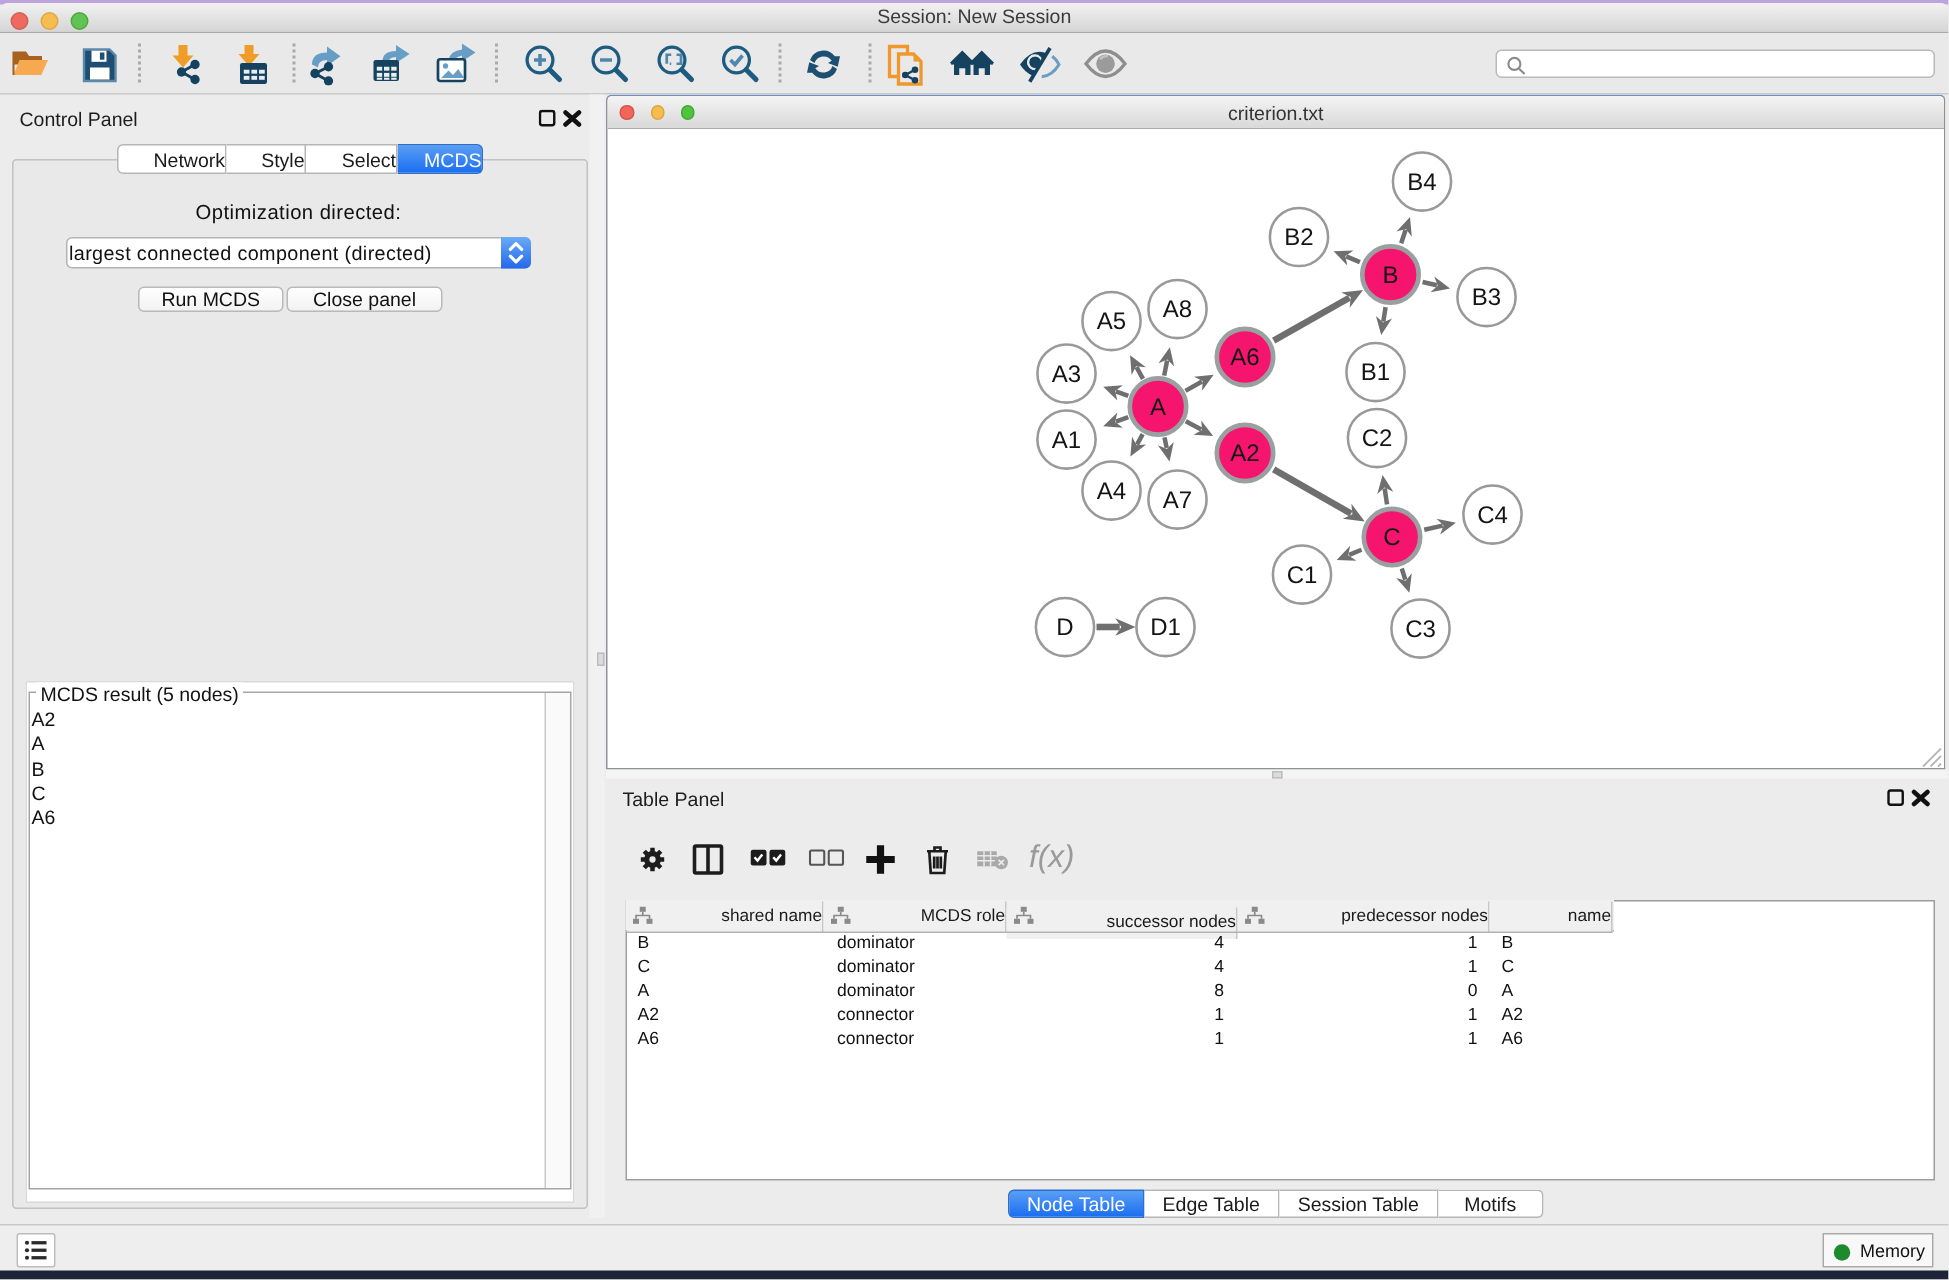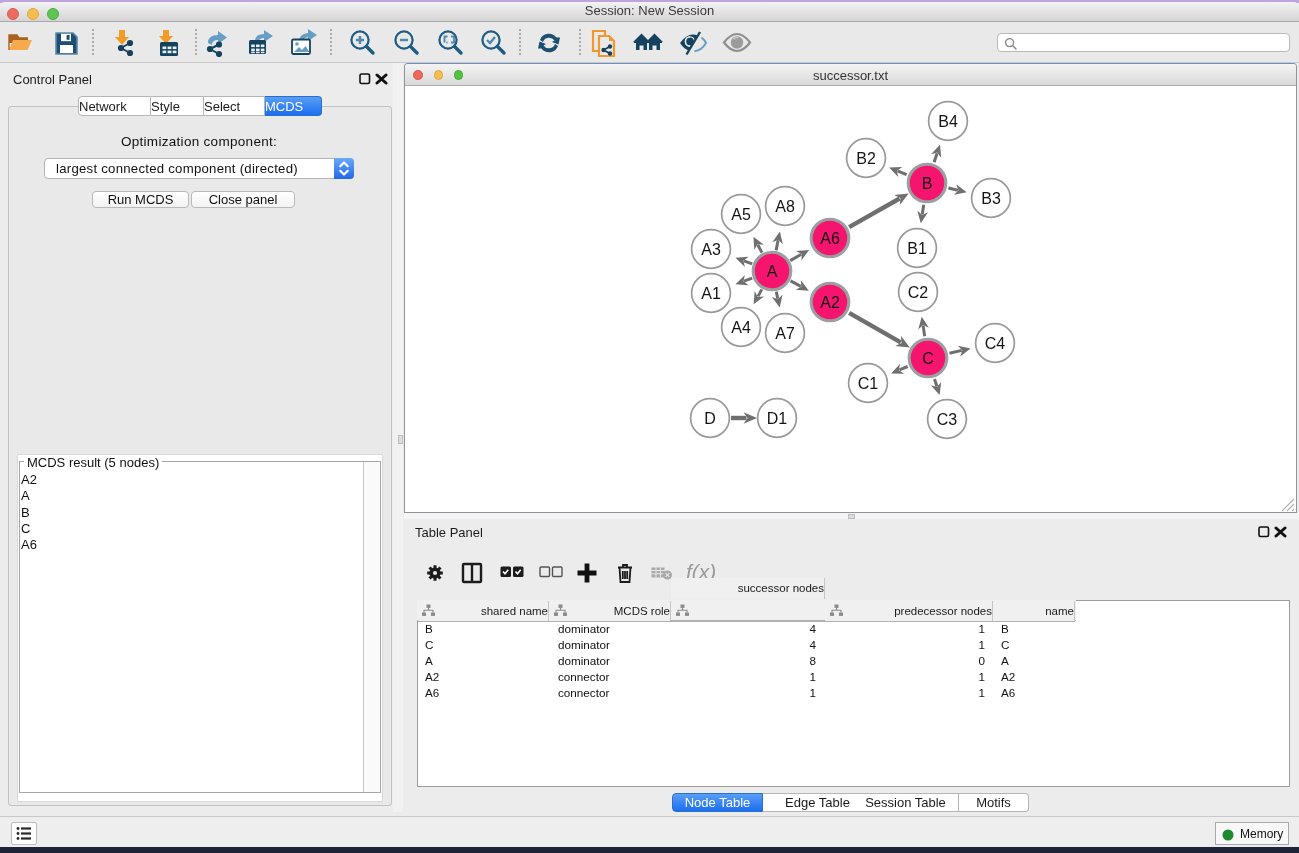--- a/index.html
+++ b/index.html
@@ -13,24 +13,24 @@
 #titlebar .t2{left:27px;background:#f5bd4f;border:1px solid #dfa742}
 #titlebar .t3{left:47px;background:#5fc454;border:1px solid #51a83f}
 #titleTxt{left:0;top:3px;width:1299px;text-align:center;font-size:13px;color:#3a3a3a}
 #toolbar{left:0;top:22px;width:1299px;height:41px;background:#e9e9e9;border-bottom:1px solid #c9c9c9}
 .tsep{top:7px;height:26px;width:0;border-left:2px dotted #aaa}
 .ticon{top:7px}
 #search{left:997px;top:11px;width:293px;height:19px;background:#fff;border:1px solid #b9b9b9;border-radius:4px}
 
 #cpTitle{left:13px;top:72px;font-size:13px;color:#1d1d1d}
 #cpPanel{left:8px;top:106px;width:384px;height:700px;background:#e9e9e9;border:1px solid #c2c2c2;border-radius:3px}
-.tab{top:96px;height:20px;background:#fff;border:1px solid #b6b6b6;border-left:none;font-size:13px;color:#1a1a1a;text-align:left;line-height:19px}
+.tab{top:96px;height:20px;background:#fff;border:1px solid #b6b6b6;border-left:none;font-size:13px;color:#1a1a1a;text-align:right;line-height:19px}
 .tabSel{background:linear-gradient(#5a9ef5,#1a6ef0);color:#fff;border-color:#2a6fd0}
 #optLbl{left:44px;top:134px;width:310px;text-align:center;font-size:13.5px;letter-spacing:.3px;color:#111}
-#combo{left:44px;top:158px;width:310px;height:21px;background:#fff;border:1px solid #b4b4b4;border-radius:4px;font-size:13.2px;letter-spacing:.25px;color:#111;line-height:19px;padding-left:11px}
+#combo{left:44px;top:158px;width:310px;height:21px;background:#fff;border:1px solid #b4b4b4;border-radius:4px;font-size:13.2px;letter-spacing:.25px;color:#111;line-height:19px;padding-left:1px}
 #comboBtn{left:334px;top:158px;width:20px;height:21px;background:linear-gradient(#6aaaf7,#2268ea);border-radius:0 4px 4px 0}
 .btn{top:191px;height:17px;background:linear-gradient(#ffffff,#f2f2f2);border:1px solid #b9b9b9;border-radius:4px;font-size:13px;color:#111;text-align:center;line-height:15px}
 #resOuter{left:17px;top:454px;width:366px;height:348px;background:#fff;border:1px solid #d9d9d9}
 #fieldset{left:19px;top:461px;width:362px;height:332px;border:1px solid #a5a5a5}
 #legend{left:24px;top:455px;background:#fff;padding:0 3px;font-size:13px;color:#111}
 #resList{left:21px;top:472px;font-size:13px;color:#111;line-height:16.3px}
 #sbLine{left:363px;top:462px;width:17px;height:330px;background:#fafafa;border-left:1px solid #c9c9c9}
 
 #vHandle{left:398px;top:435px;width:5px;height:9px;background:#dcdcdc;border:1px solid #bdbdbd}
 #hHandle{left:848px;top:514px;width:7px;height:5px;background:#dcdcdc;border:1px solid #bdbdbd}
@@ -215,21 +215,21 @@
     <rect x="1" y="1" width="9.5" height="9.5" rx="1.5" fill="none" stroke="#111" stroke-width="1.6"></rect>
   </svg>
 <svg class="abs" style="left:375px;top:73px" width="13" height="12" viewBox="0 0 13 12">
     <path d="M2 2 L11 10 M11 2 L2 10" stroke="#111" stroke-width="3" stroke-linecap="round"></path>
   </svg>
 <div class="abs" id="cpPanel"></div>
 <div class="abs tab" style="left:78px;width:73px;border-radius:4px 0 0 4px;border-left:1px solid #b6b6b6">Network</div>
 <div class="abs tab" style="left:151px;width:53px">Style</div>
 <div class="abs tab" style="left:204px;width:61px">Select</div>
 <div class="abs tab tabSel" style="left:265px;width:57px;border-radius:0 4px 4px 0">MCDS</div>
-<div class="abs" id="optLbl">Optimization component:</div>
+<div class="abs" id="optLbl">Optimization directed:</div>
 <div class="abs" id="combo">largest connected component (directed)</div>
 <div class="abs" id="comboBtn"><svg width="20" height="21" viewBox="0 0 20 21">
       <path d="M6.2 8.2 L10 4.4 L13.8 8.2 M6.2 12.8 L10 16.6 L13.8 12.8" fill="none" stroke="#fff" stroke-width="2.1" stroke-linecap="round" stroke-linejoin="round"></path>
     </svg></div>
 <div class="abs btn" style="left:92px;width:97px">Run MCDS</div>
 <div class="abs btn" style="left:191px;width:104px">Close panel</div>
 <div class="abs" id="resOuter"></div>
 <div class="abs" id="fieldset"></div>
 <div class="abs" id="sbLine"></div>
 <div class="abs" id="legend">MCDS result (5 nodes)</div>
@@ -237,21 +237,21 @@
 <div class="abs" style="left:393px;top:63px;width:10px;height:749px;background:#f1f1f1"></div>
 <div class="abs" style="left:404px;top:513px;width:895px;height:6px;background:#f4f4f4"></div>
 <div class="abs" id="vHandle"></div>
 
 <div class="abs" id="netWin">
 <div class="abs" id="netTbar">
       <div class="abs tl t1"></div>
       <div class="abs tl t2"></div>
       <div class="abs tl t3"></div>
     </div>
-<div class="abs" id="netTitle">successor.txt</div>
+<div class="abs" id="netTitle">criterion.txt</div>
 <svg class="abs" style="left:0px;top:24px" width="891" height="425" viewBox="0 0 891 425">
 <line x1="357.0" y1="164.6" x2="352.7" y2="156.7" stroke="#6f6f6f" stroke-width="3.0"></line>
       <polygon points="348.4,148.8 358.9,156.8 352.4,156.2 349.4,162.0" fill="#6f6f6f"></polygon>
 <line x1="371.1" y1="162.4" x2="373.1" y2="152.3" stroke="#6f6f6f" stroke-width="3.0"></line>
       <polygon points="374.9,143.5 377.8,156.3 373.3,151.7 367.3,154.2" fill="#6f6f6f"></polygon>
 <line x1="347.2" y1="175.9" x2="338.9" y2="172.9" stroke="#6f6f6f" stroke-width="3.0"></line>
       <polygon points="330.5,169.8 343.6,168.8 338.4,172.7 339.9,179.0" fill="#6f6f6f"></polygon>
 <line x1="347.2" y1="190.1" x2="338.9" y2="193.1" stroke="#6f6f6f" stroke-width="3.0"></line>
       <polygon points="330.5,196.2 339.9,187.0 338.4,193.3 343.6,197.2" fill="#6f6f6f"></polygon>
 <line x1="356.8" y1="201.4" x2="353.0" y2="208.4" stroke="#6f6f6f" stroke-width="3.0"></line>
@@ -385,21 +385,21 @@
       <path d="M0.5 3.5 h13 M0.5 6.8 h13 M5 0.5 v10 M9.4 0.5 v10"></path>
     </g>
     <circle cx="16.5" cy="8" r="4.5" fill="#a9a9a9"></circle>
     <path d="M14.7 6.2 l3.6 3.6 M18.3 6.2 l-3.6 3.6" stroke="#e9e9e9" stroke-width="1.2"></path>
   </svg>
 <div class="abs" style="left:686px;top:560px;font-family:Liberation Sans, sans-serif;font-style:italic;font-size:21px;color:#9a9a9a">f(x)</div>
 <div class="abs" id="tblBox"></div>
 <div class="abs" id="thRow"></div>
 <div class="abs th" style="left:418px;top:601px;width:131px">shared name</div>
 <div class="abs th" style="left:549px;top:601px;width:122px">MCDS role</div>
-<div class="abs th" style="left:671px;top:578px;width:154px">successor nodes</div>
+<div class="abs th" style="left:671px;top:605px;width:154px">successor nodes</div>
 <div class="abs th" style="left:825px;top:601px;width:168px">predecessor nodes</div>
 <div class="abs th" style="left:993px;top:601px;width:82px;border-right:1px solid #c6c6c6">name</div>
 <div class="abs" style="left:418px;top:621px;width:657px;height:1px;background:#b2b2b2"></div>
 
 <svg class="abs" style="left:421px;top:603px" width="15" height="15" viewBox="0 0 15 15">
     <g fill="#8a8a8a">
       <rect x="5.5" y="1.5" width="4" height="3.4"></rect>
       <rect x="1" y="9.5" width="4" height="3.4"></rect>
       <rect x="10" y="9.5" width="4" height="3.4"></rect>
       <path d="M7.5 5 v2.3 M3 9.5 V7.3 h9 V9.5 M3 7.3 h9" fill="none" stroke="#8a8a8a" stroke-width="1.1"></path>
@@ -450,21 +450,21 @@
 <div class="abs td" style="left:885px;top:653px;width:100px;text-align:right">0</div>
 <div class="abs td" style="left:885px;top:669px;width:100px;text-align:right">1</div>
 <div class="abs td" style="left:885px;top:685px;width:100px;text-align:right">1</div>
 <div class="abs td" style="left:1001px;top:621px">B</div>
 <div class="abs td" style="left:1001px;top:637px">C</div>
 <div class="abs td" style="left:1001px;top:653px">A</div>
 <div class="abs td" style="left:1001px;top:669px">A2</div>
 <div class="abs td" style="left:1001px;top:685px">A6</div>
 
 <div class="abs btab btabSel" style="left:672px;width:91px;border-radius:4px 0 0 4px;border-left:1px solid #2a6fd0">Node Table</div>
-<div class="abs btab" style="left:763px;width:110px">Edge Table</div>
+<div class="abs btab" style="left:763px;width:90px">Edge Table</div>
 <div class="abs btab" style="left:853px;width:106px">Session Table</div>
 <div class="abs btab" style="left:959px;width:70px;border-radius:0 4px 4px 0">Motifs</div>
 
 <div class="abs" id="status"></div>
 <div class="abs" id="listBtn"><svg width="24" height="21" viewBox="0 0 24 21">
       <g fill="#2b2b2b">
         <circle cx="6" cy="5.5" r="1.4"></circle>
         <circle cx="6" cy="10.5" r="1.4"></circle>
         <circle cx="6" cy="15.5" r="1.4"></circle>
         <rect x="9" y="4.4" width="10" height="2.2"></rect>

